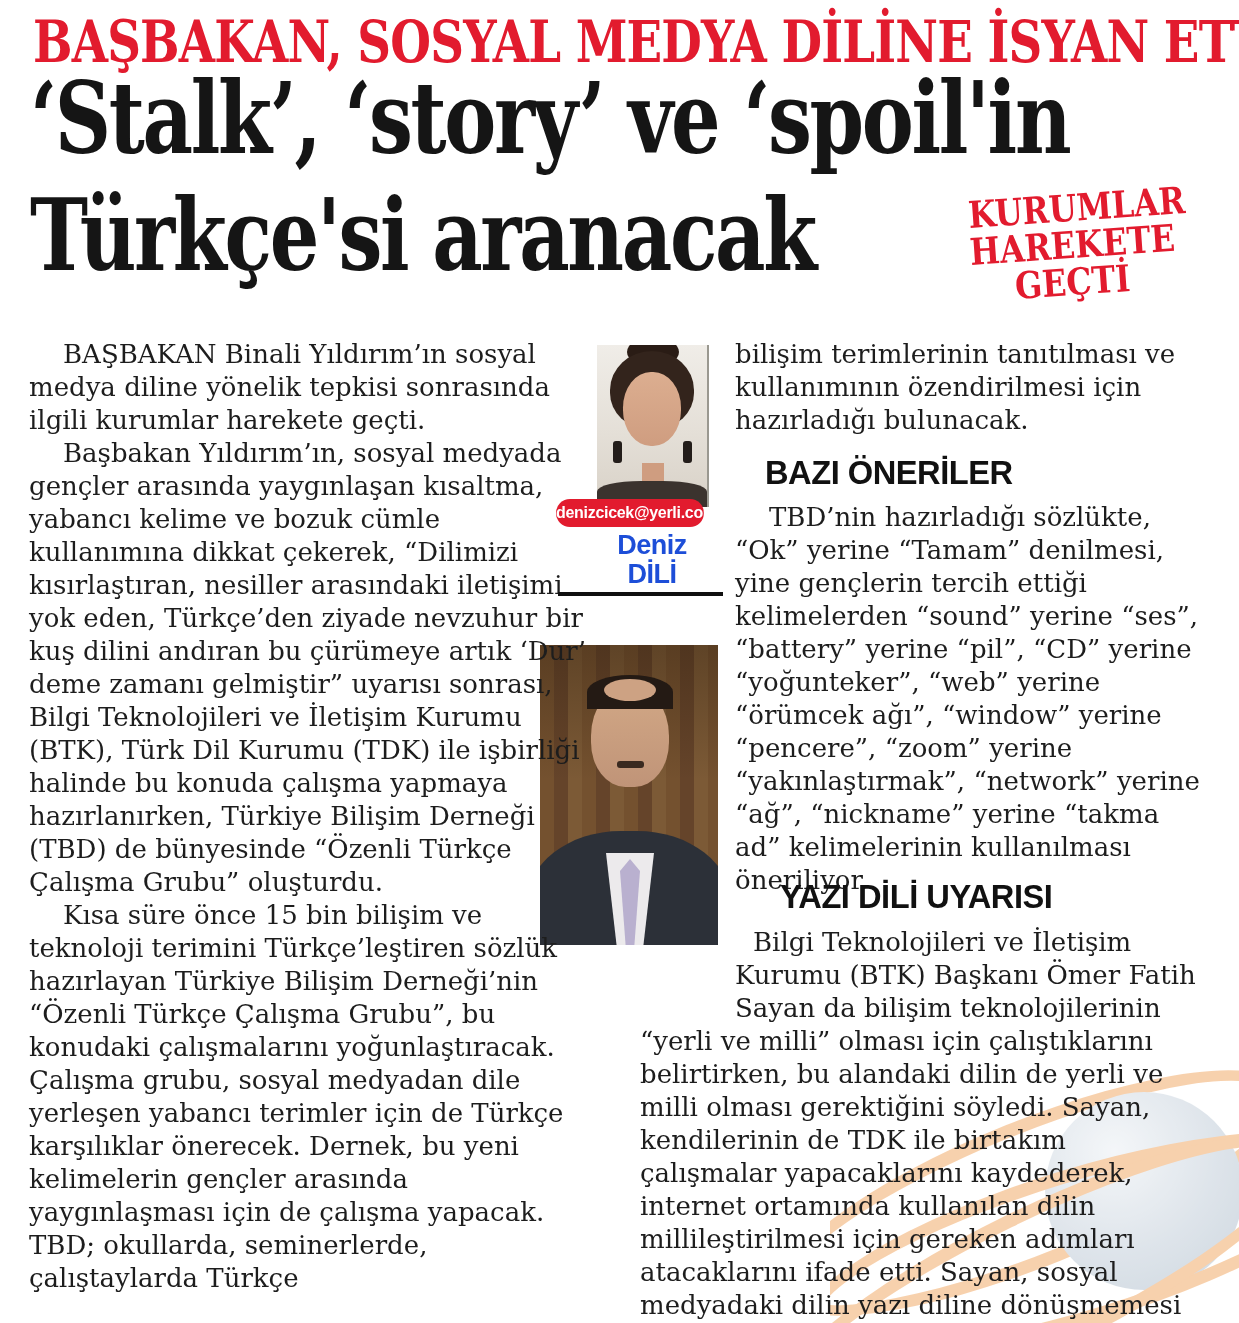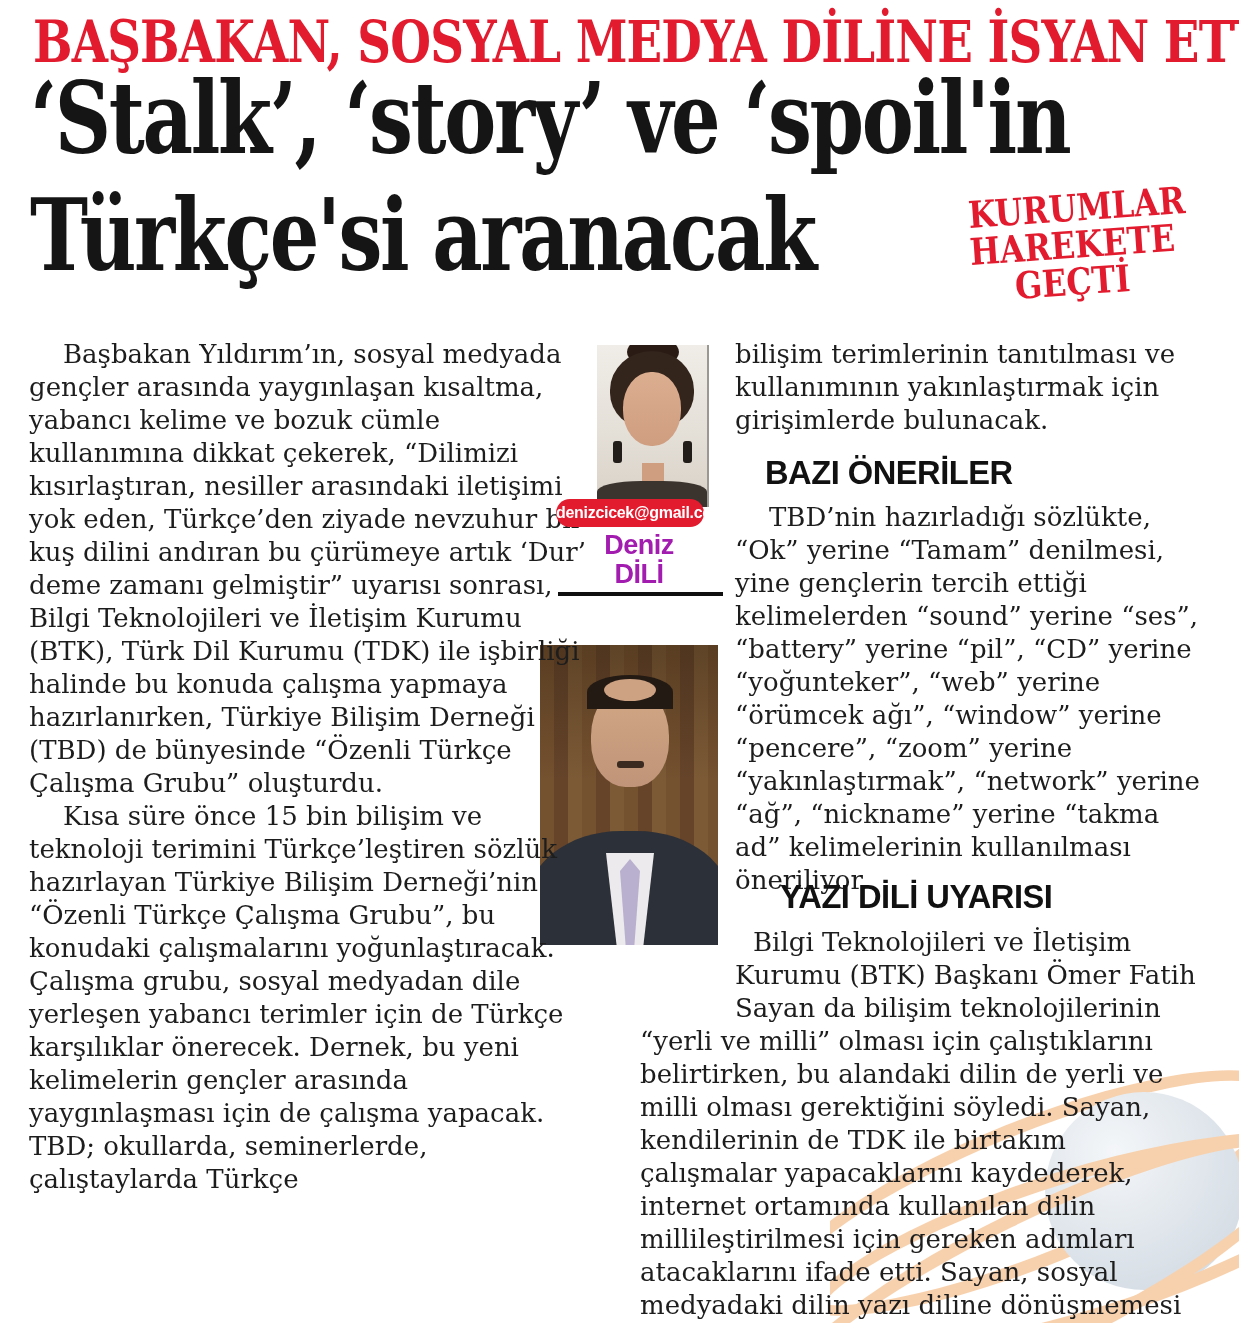--- a/index.html
+++ b/index.html
@@ -47,21 +47,21 @@
   .w-earring{position:absolute;width:9px;height:22px;background:#231d1a;border-radius:3px;top:96px;}
   .w-earring.left{left:16px;}
   .w-earring.right{left:86px;}
   .w-neck{position:absolute;left:45px;bottom:24px;width:22px;height:20px;background:#cf9d80;}
   .w-body{position:absolute;left:0;bottom:0;width:110px;height:26px;background:#3b332e;
           border-radius:40% 40% 0 0;}
 
   .email-badge{position:absolute;left:556px;top:499px;width:148px;height:28px;background:#e21b2e;
                border-radius:14px;color:#ffffff;text-align:center;z-index:3;
                font:700 16px/28px "Liberation Sans",sans-serif;letter-spacing:-0.3px;}
-  .reporter-name{position:absolute;left:559px;top:531px;width:160px;text-align:center;color:#a21caf;
+  .reporter-name{position:absolute;left:572px;top:531px;width:160px;text-align:center;color:#1d4ed8;
                  font:800 27px/29px "Liberation Sans",sans-serif;letter-spacing:-0.5px;z-index:3;}
   .byline-rule{position:absolute;left:558px;top:592px;width:165px;height:4px;background:#101010;z-index:3;}
 
   
   .photo-man{position:absolute;left:540px;top:645px;width:178px;height:300px;overflow:hidden;z-index:1;
              background:repeating-linear-gradient(90deg,#74512f 0 14px,#65442a 14px 28px,#7c5a36 28px 42px);}
   .m-shade{position:absolute;left:0;top:0;width:100%;height:100%;
            background:linear-gradient(180deg,rgba(40,25,10,0.35) 0%,rgba(40,25,10,0) 45%);}
   .m-body{position:absolute;left:-14px;bottom:-46px;width:206px;height:160px;background:#2c3038;
           border-radius:46% 46% 0 0;}
@@ -101,53 +101,54 @@
     <span class="hl-line"><span class="hl-scale">Türkçe'si aranacak</span></span>
   </h1>
 
   <div class="stamp">
     <span class="stamp-line">KURUMLAR</span><br>
     <span class="stamp-line">HAREKETE</span><br>
     <span class="stamp-line">GEÇTİ</span>
   </div>
 
   <div class="col-left bodytext">
+    <p>BAŞBAKAN Binali Yıldırım’ın sosyal medya diline yönelik tepkisi sonrasında ilgili kurumlar harekete geçti.</p>
     <p>Başbakan Yıldırım’ın, sosyal medyada gençler arasında yaygınlaşan kısaltma, yabancı kelime ve bozuk cümle kullanımına dikkat çekerek, “Dilimizi kısırlaştıran, nesiller arasındaki iletişimi yok eden, Türkçe’den ziyade nevzuhur bir kuş dilini andıran bu çürümeye artık ‘Dur’ deme zamanı gelmiştir” uyarısı sonrası, Bilgi Teknolojileri ve İletişim Kurumu (BTK), Türk Dil Kurumu (TDK) ile işbirliği halinde bu konuda çalışma yapmaya hazırlanırken, Türkiye Bilişim Derneği (TBD) de bünyesinde “Özenli Türkçe Çalışma Grubu” oluşturdu.</p>
     <p>Kısa süre önce 15 bin bilişim ve teknoloji terimini Türkçe’leştiren sözlük hazırlayan Türkiye Bilişim Derneği’nin “Özenli Türkçe Çalışma Grubu”, bu konudaki çalışmalarını yoğunlaştıracak. Çalışma grubu, sosyal medyadan dile yerleşen yabancı terimler için de Türkçe karşılıklar önerecek. Dernek, bu yeni kelimelerin gençler arasında yaygınlaşması için de çalışma yapacak. TBD; okullarda, seminerlerde, çalıştaylarda Türkçe</p>
   </div>
 
   <div class="photo-woman">
     <div class="w-bun"></div>
     <div class="w-hair"></div>
     <div class="w-face"></div>
     <div class="w-earring left"></div>
     <div class="w-earring right"></div>
     <div class="w-neck"></div>
     <div class="w-body"></div>
   </div>
-  <div class="email-badge">denizcicek@gmail.com</div>
+  <div class="email-badge">denizcicek@yerli.com</div>
   <div class="reporter-name">
     <span>Deniz</span><br>
     <span>DİLİ</span>
   </div>
   <div class="byline-rule"></div>
 
   <div class="photo-man">
     <div class="m-shade"></div>
     <div class="m-body"></div>
     <div class="m-shirt"></div>
     <div class="m-tie"></div>
     <div class="m-head"></div>
     <div class="m-hair"></div>
     <div class="m-bald"></div>
     <div class="m-mustache"></div>
   </div>
 
   <div class="col-right bodytext">
-    <p class="cont">bilişim terimlerinin tanıtılması ve kullanımının yakınlaştırmak için girişimlerde bulunacak.</p>
+    <p class="cont">bilişim terimlerinin tanıtılması ve kullanımının özendirilmesi için hazırladığı bulunacak.</p>
     <h2 class="section">BAZI ÖNERİLER</h2>
     <p class="ind">TBD’nin hazırladığı sözlükte, “Ok” yerine “Tamam” denilmesi, yine gençlerin tercih ettiği kelimelerden “sound” yerine “ses”, “battery” yerine “pil”, “CD” yerine “yoğunteker”, “web” yerine “örümcek ağı”, “window” yerine “pencere”, “zoom” yerine “yakınlaştırmak”, “network” yerine “ağ”, “nickname” yerine “takma ad” kelimelerinin kullanılması öneriliyor.</p>
   </div>
 
   <div class="bottom-block bodytext">
     <h2 class="section">YAZI DİLİ UYARISI</h2>
     <div class="wrap-spacer"></div>
     <p>Bilgi Teknolojileri ve İletişim Kurumu (BTK) Başkanı Ömer Fatih Sayan da bilişim teknolojilerinin “yerli ve milli” olması için çalıştıklarını belirtirken, bu alandaki dilin de yerli ve milli olması gerektiğini söyledi. Sayan, kendilerinin de TDK ile birtakım çalışmalar yapacaklarını kaydederek, internet ortamında kullanılan dilin millileştirilmesi için gereken adımları atacaklarını ifade etti. Sayan, sosyal medyadaki dilin yazı diline dönüşmemesi gerektiğini vurguladı.</p>
   </div>
 

